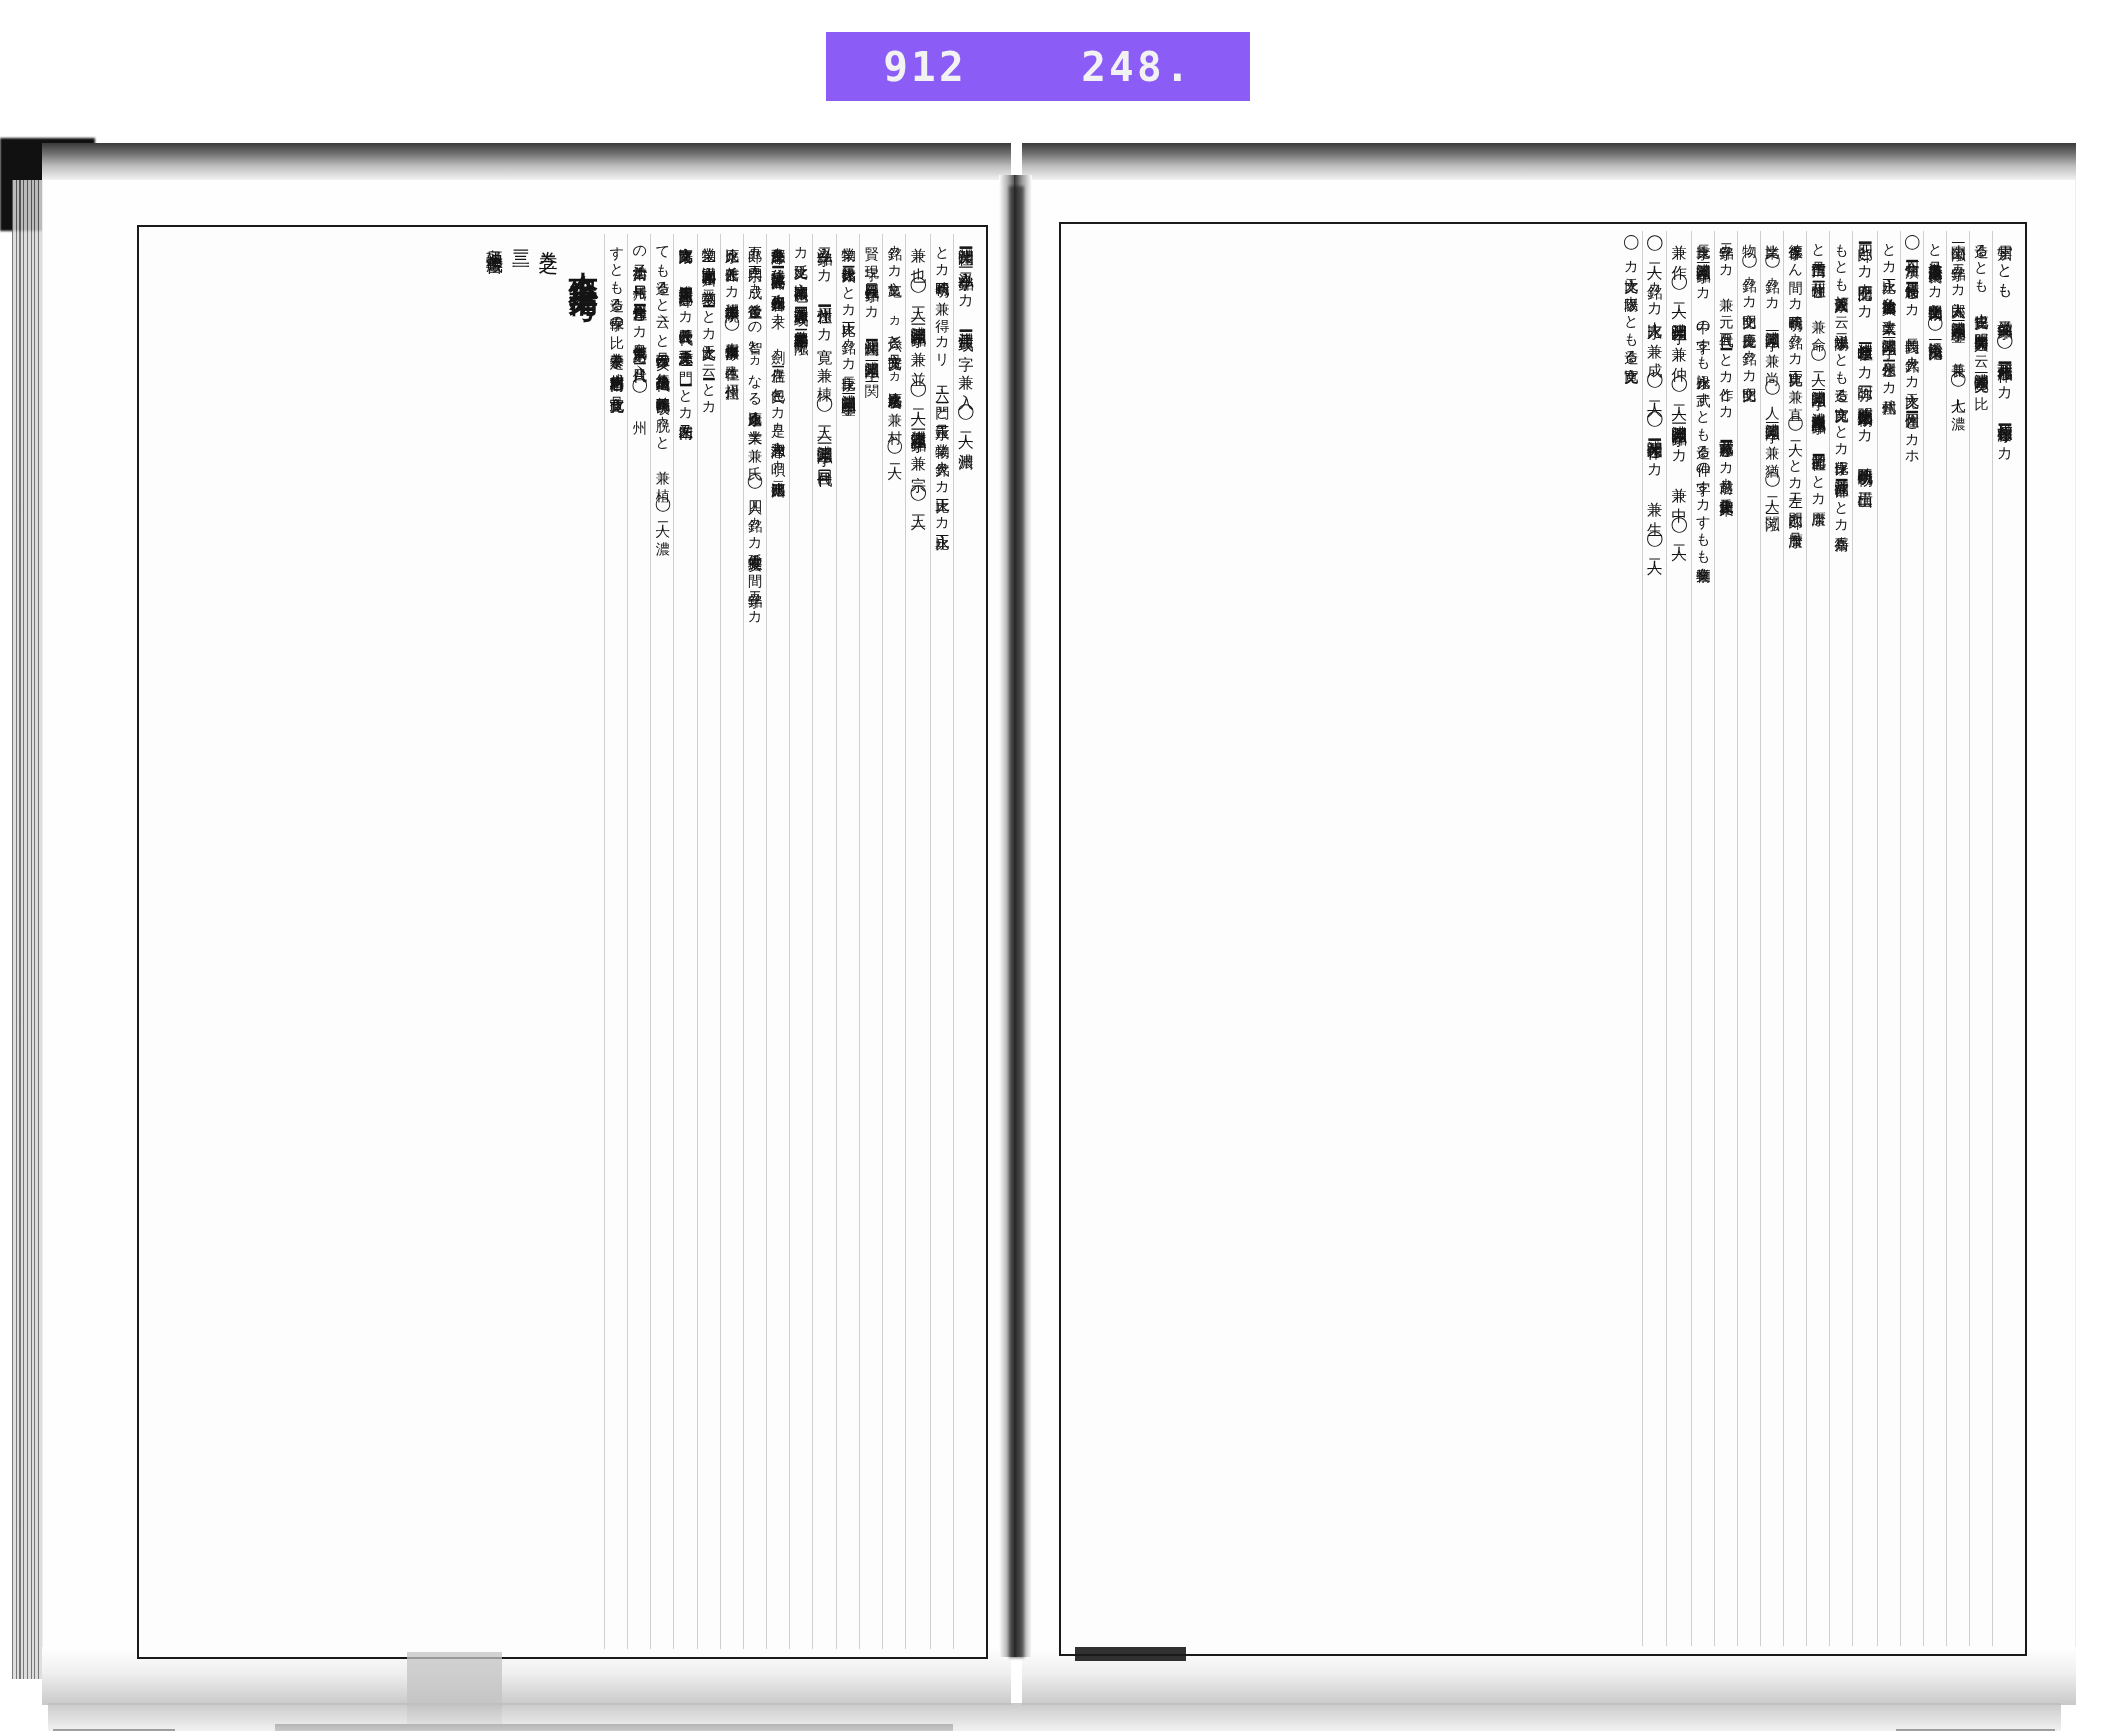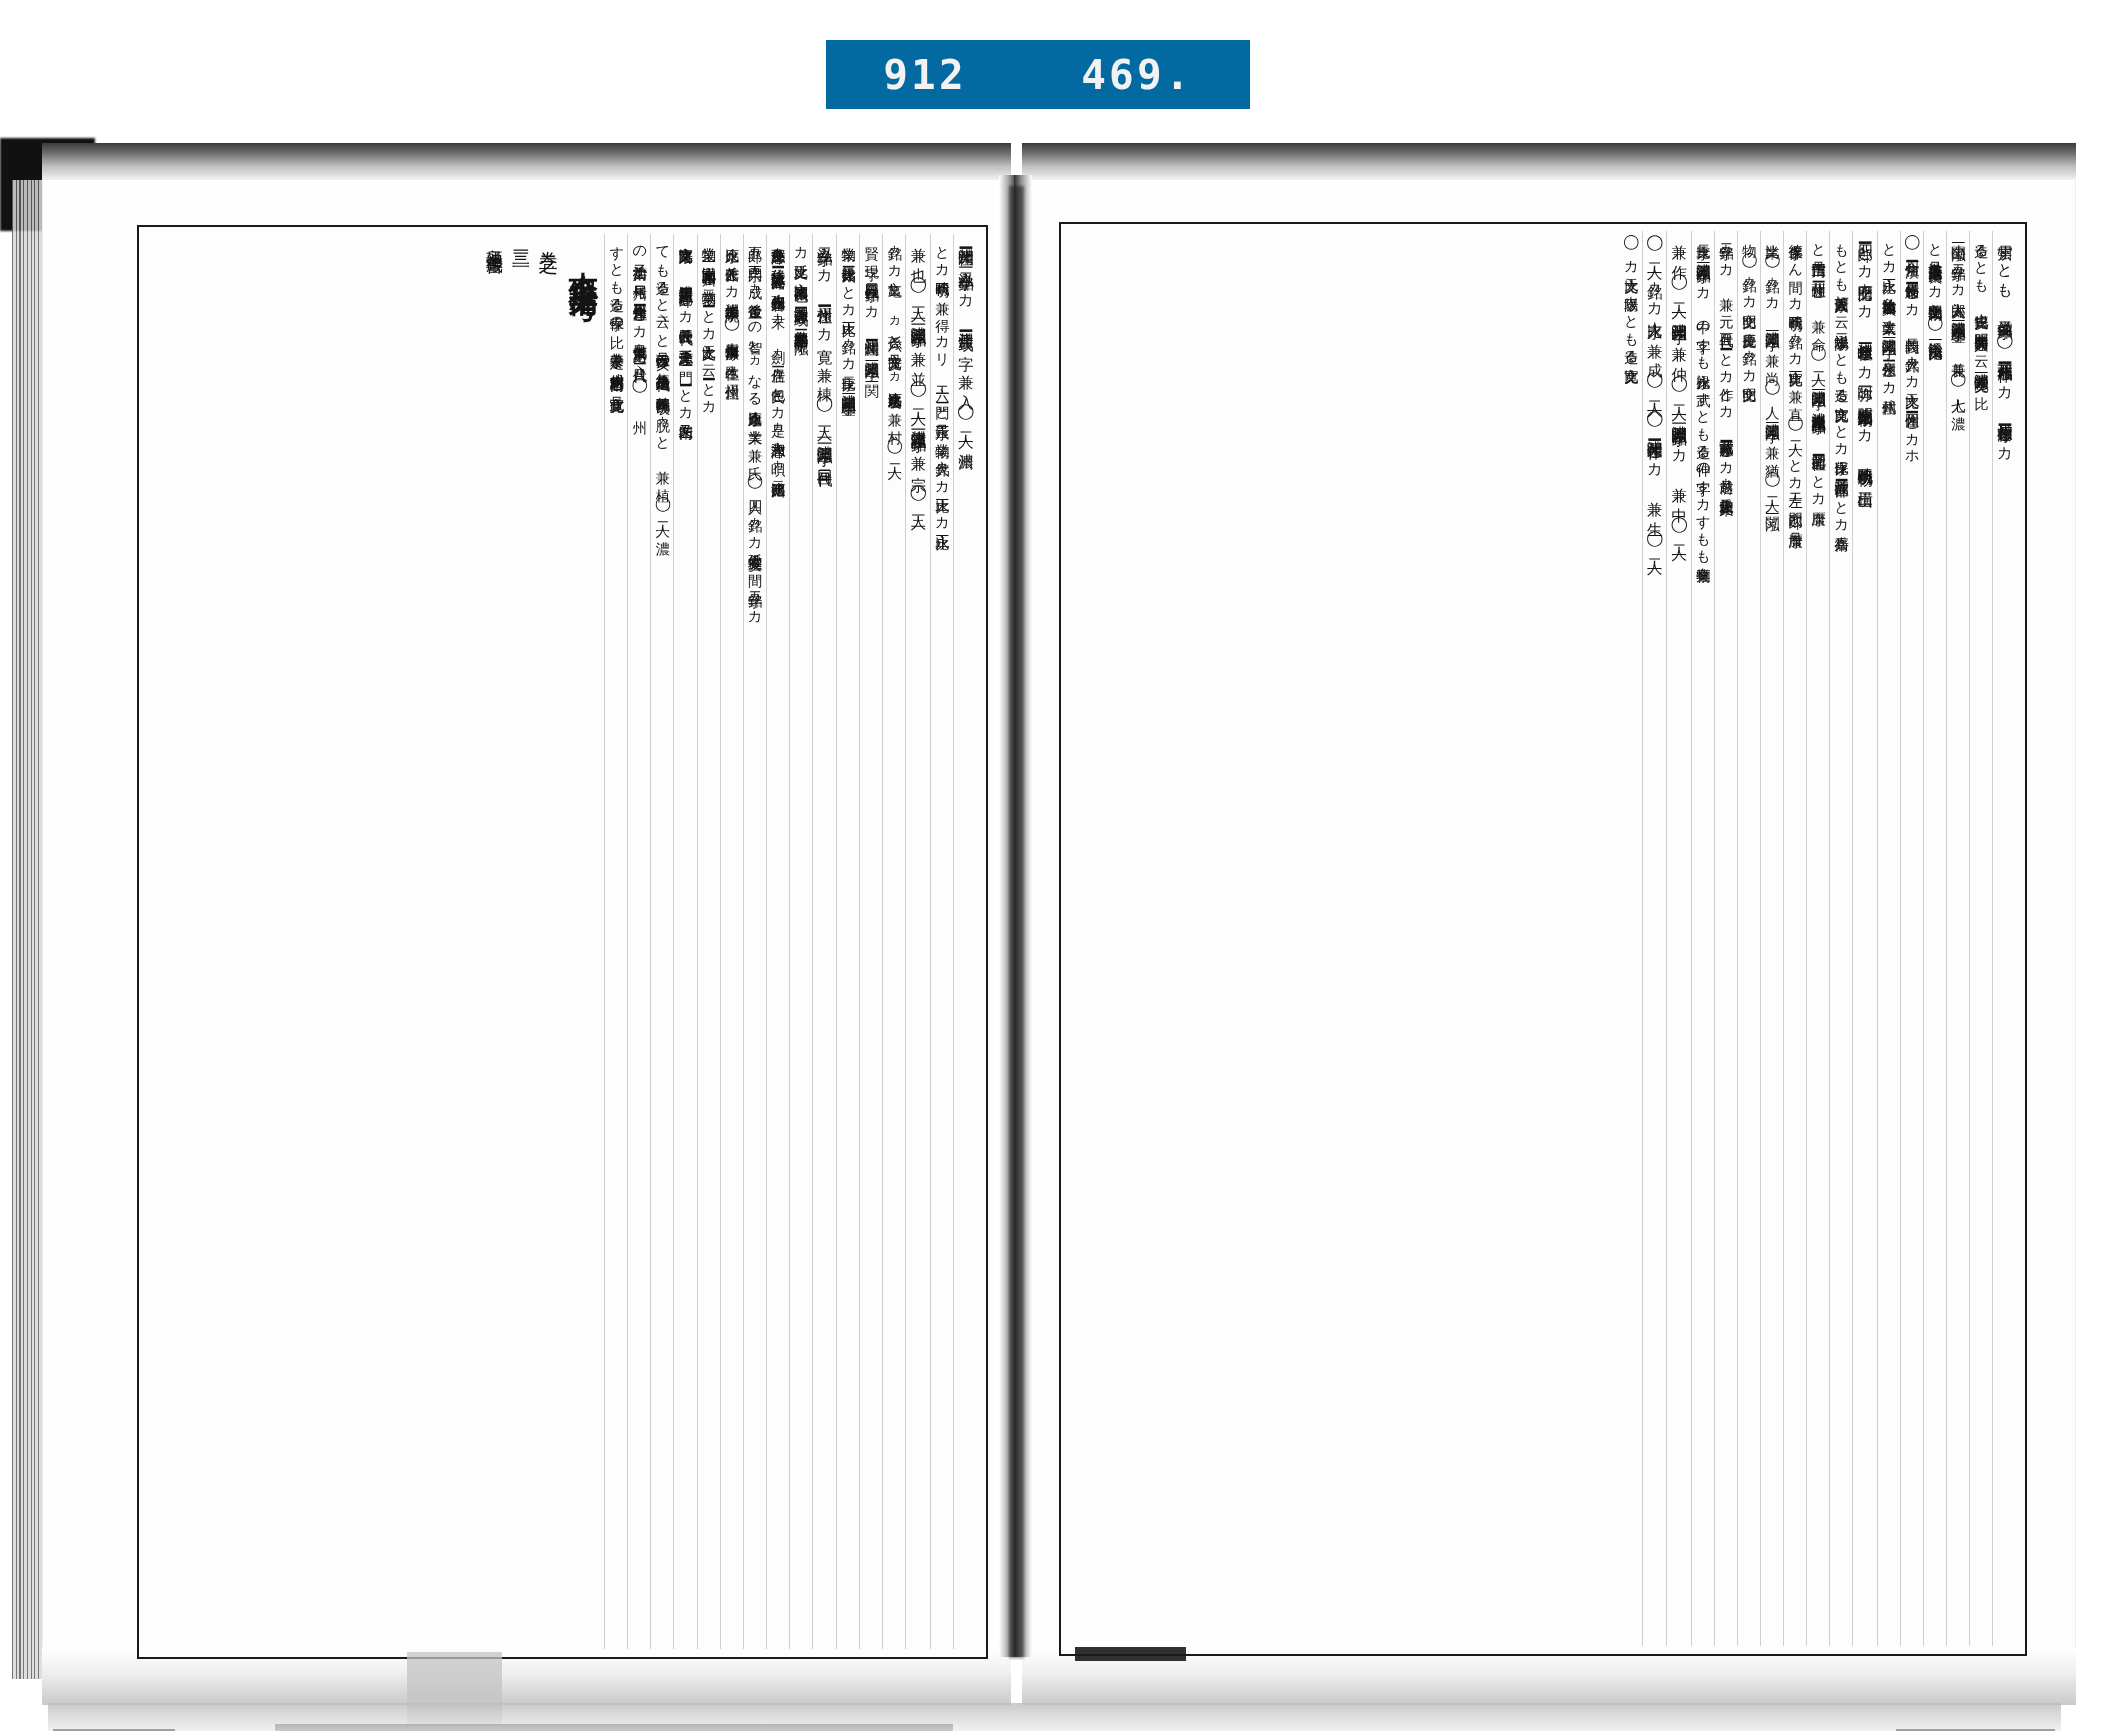--- a/index.html
+++ b/index.html
@@ -15,26 +15,25 @@
     overflow: hidden;
   }
 
   
   #film-header {
     position: absolute;
     left: 826px;
     top: 32px;
     width: 424px;
     height: 69px;
-    background: #0369a1;
+    background: #8b5cf6;
     display: flex;
     align-items: center;
     justify-content: space-around;
     letter-spacing: 3.2px;
-    margin-top: 8px;
   }
   .film-num {
     color: #f2f2f2;
     font-family: "DejaVu Sans Mono", monospace;
     font-size: 41px;
     font-weight: bold;
   }
 
   
   #scan {
@@ -238,21 +237,21 @@
     height: 85px;
     background: #c3c3c3;
     opacity: .75;
   }
 </style>
 </head>
 <body>
 
 <div id="film-header">
   <span class="film-num">912</span>
-  <span class="film-num">469.</span>
+  <span class="film-num">248.</span>
 </div>
 
 <div id="scan">
 
   <div class="corner-smudge"></div>
   <div id="edge-stack"></div>
 
   <div class="leaf" id="leaf-left">
     <div class="leaf-edge"></div>
     <div class="leaf-fore"></div>

